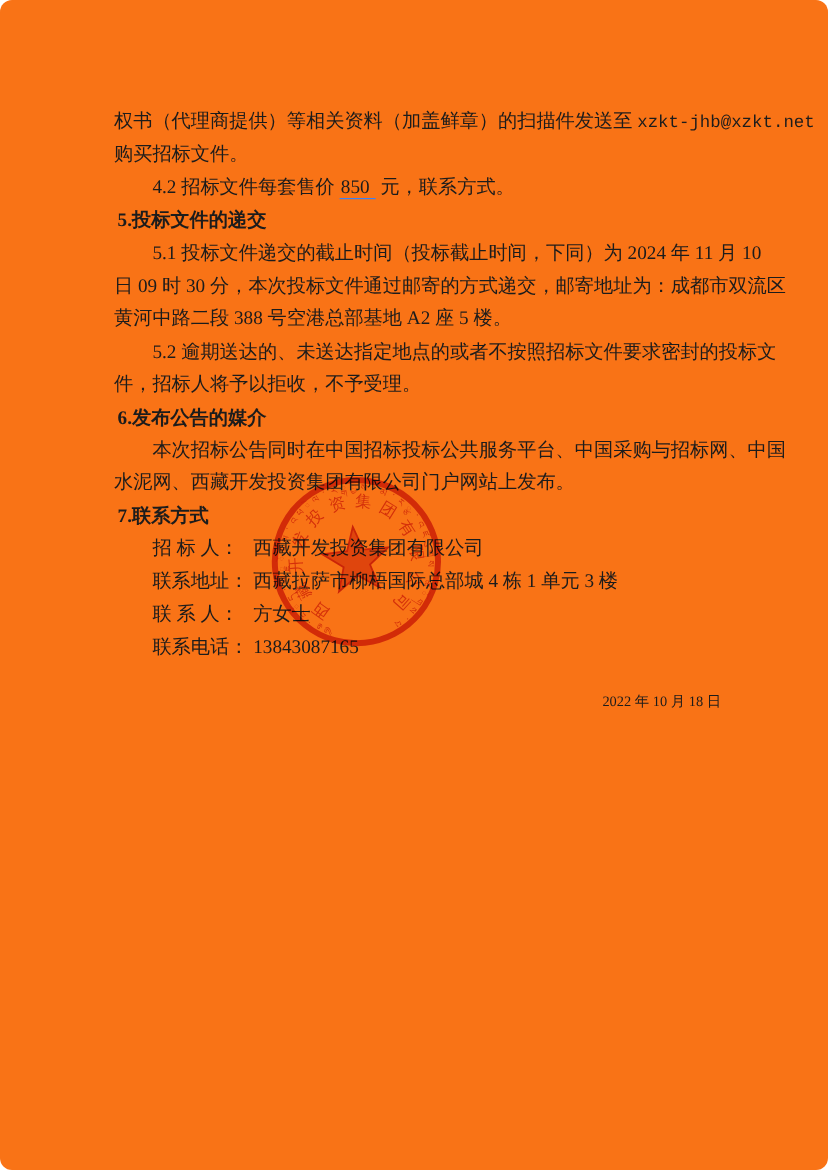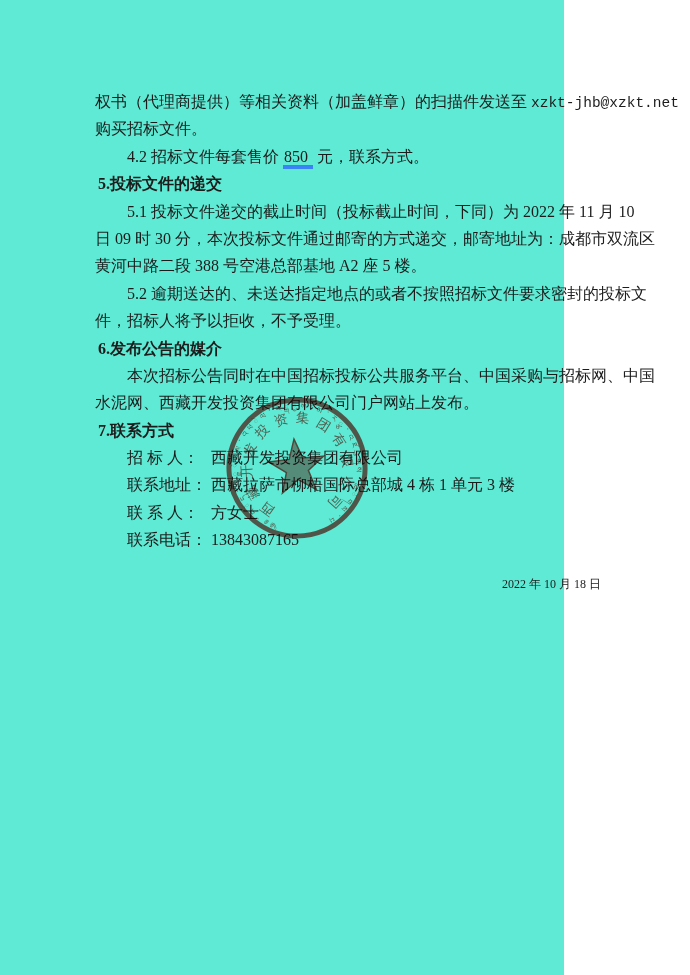--- a/index.html
+++ b/index.html
@@ -1,31 +1,31 @@
 <!DOCTYPE html>
 <html><head>
 <meta charset="utf-8">
 <style>
   html,body{margin:0;padding:0;}
   body{
     width:690px;height:975px;background:#ffffff;position:relative;overflow:hidden;
     font-family:"Liberation Serif","DejaVu Serif",serif;color:#1c1c1c;
   }
-  .page{position:absolute;left:0;top:0;width:564px;height:975px;background:#5eead4;}
+  .page{position:absolute;left:0;top:0;width:690px;height:975px;background:#f97316;border-radius:10px;}
   .content{
     position:absolute;left:95px;top:88px;width:506px;
     font-size:16px;
   }
   .ln{height:27.4px;line-height:27.4px;white-space:nowrap;}
   .indent{padding-left:32px;}
   .heading{font-weight:bold;padding-left:3px;}
   .addr2{padding-left:106px;}
   .label{display:inline-block;width:84px;}
   .mono{font-family:"Liberation Mono","DejaVu Sans Mono",monospace;font-size:14.5px;}
-  .u{border-bottom:4px solid #3b82f6;padding:0 5px 0 1px;}
+  .u{border-bottom:1px solid #3b82f6;padding:0 5px 0 1px;}
   .date-line{
     position:absolute;left:95px;top:570px;width:506px;height:28px;line-height:28px;
     text-align:right;font-size:12px;
   }
   .stamp{
     position:absolute;left:209px;top:380px;width:176px;height:176px;
     mix-blend-mode:multiply;opacity:.95;
     transform:rotate(-6deg);
     pointer-events:none;
   }
@@ -39,21 +39,21 @@
   <div class="content">
 
     <div class="ln"><span>权书（代理商提供）等相关资料（加盖鲜章）的扫描件发送至 </span><span class="mono">xzkt-jhb@xzkt.net</span></div>
 
     <div class="ln"><span>购买招标文件。</span></div>
 
     <div class="ln indent"><span>4.2 招标文件每套售价 </span><span class="u">850</span><span> 元，联系方式。</span></div>
 
     <div class="ln heading">5.投标文件的递交</div>
 
-    <div class="ln indent">5.1 投标文件递交的截止时间（投标截止时间，下同）为 2022 年 11 月 10</div>
+    <div class="ln indent">5.1 投标文件递交的截止时间（投标截止时间，下同）为 2024 年 11 月 10</div>
     <div class="ln">日 09 时 30 分，本次投标文件通过邮寄的方式递交，邮寄地址为：成都市双流区</div>
     <div class="ln">黄河中路二段 388 号空港总部基地 A2 座 5 楼。</div>
 
     <div class="ln indent">5.2 逾期送达的、未送达指定地点的或者不按照招标文件要求密封的投标文</div>
     <div class="ln">件，招标人将予以拒收，不予受理。</div>
 
     <div class="ln heading">6.发布公告的媒介</div>
 
     <div class="ln indent">本次招标公告同时在中国招标投标公共服务平台、中国采购与招标网、中国</div>
     <div class="ln">水泥网、西藏开发投资集团有限公司门户网站上发布。</div>

